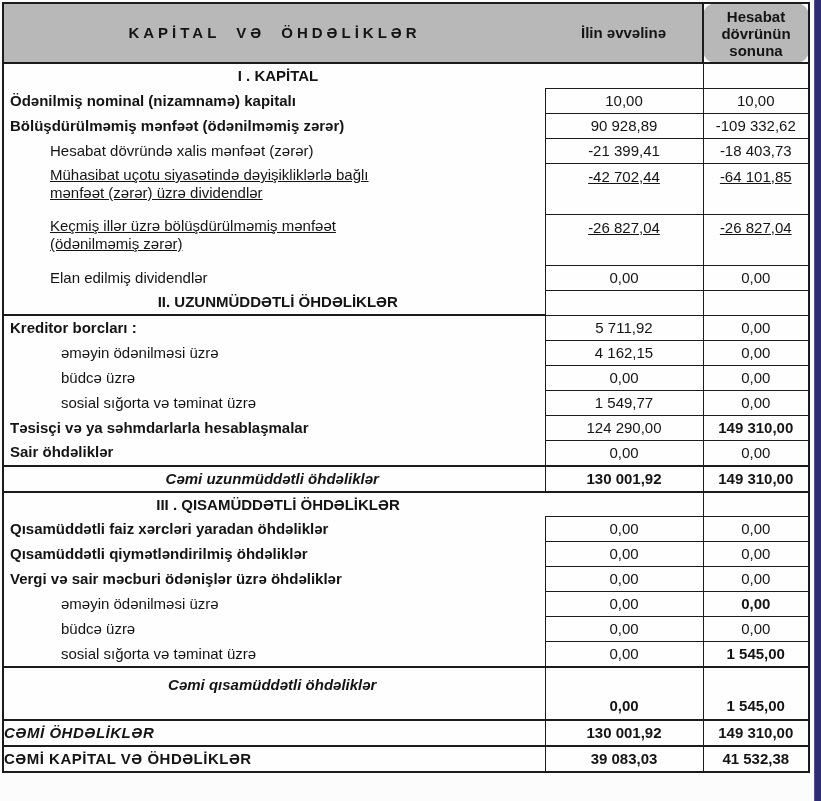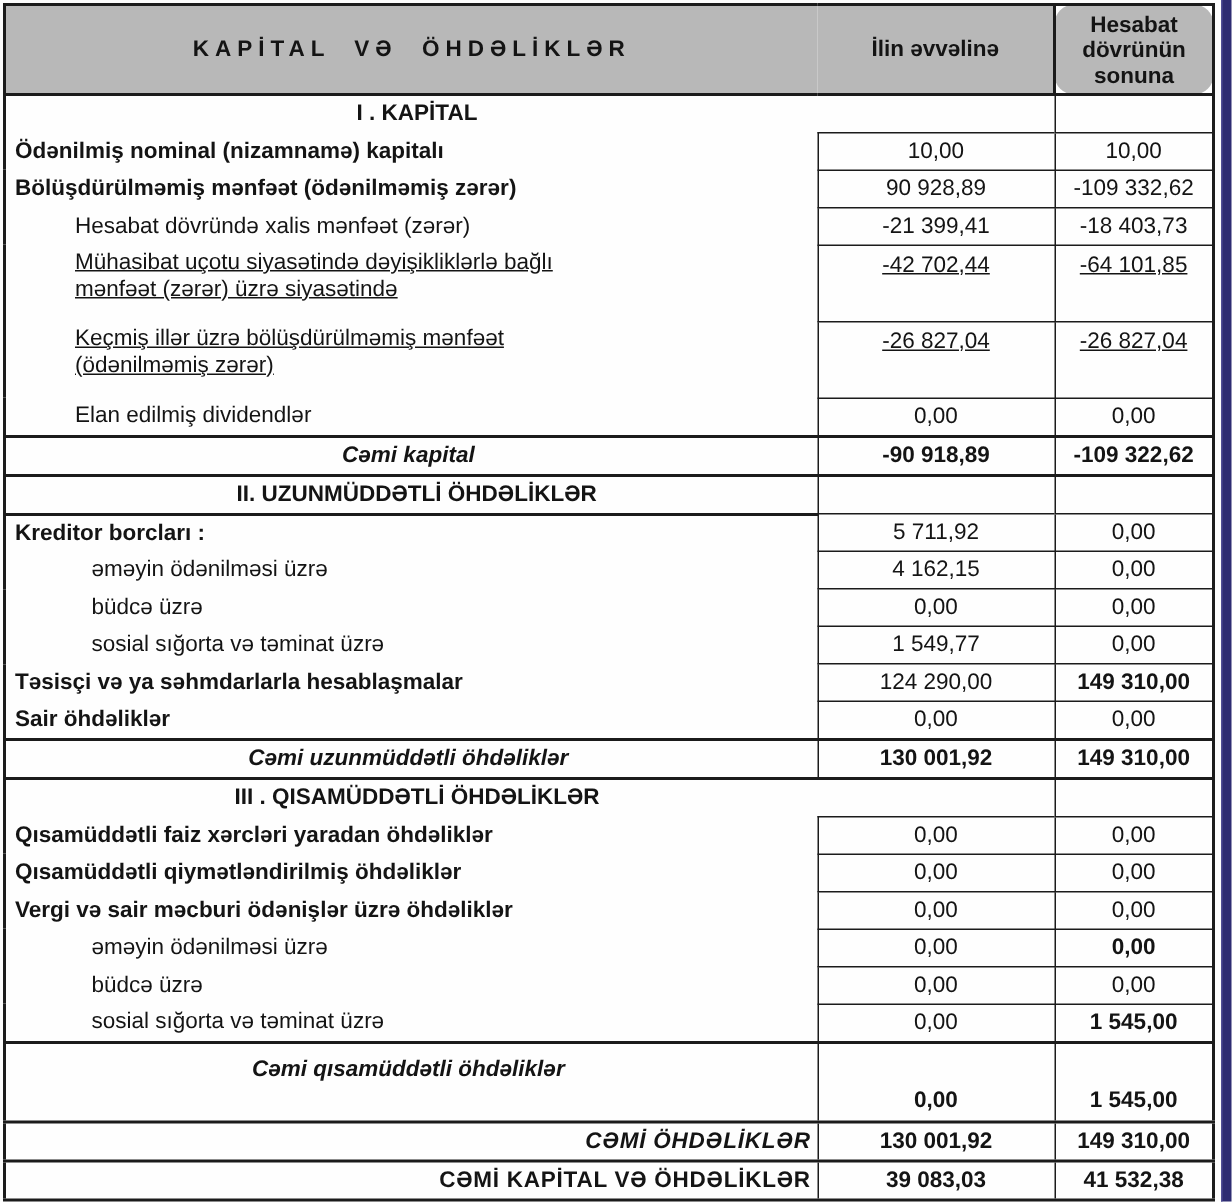--- a/index.html
+++ b/index.html
@@ -51,21 +51,21 @@
   tr.r-section td.lbl{text-align:center;font-weight:bold;padding-left:11px;}
   tr.r-section td.val{border-top:none;border-bottom:none;}
   tr.nold td.v1{border-left:none;}
   tr.fb td{border-bottom:2px solid var(--bd);}
   
   tr.r-total td, tr.r-grand td{
     border-top:2px solid var(--bd);
     border-bottom:2px solid var(--bd);
   }
   tr.r-total td.lbl{text-align:center;font-weight:bold;font-style:italic;padding-left:0;}
-  tr.r-grand td.lbl{text-align:right;font-weight:bold;padding-left:0;letter-spacing:0.5px;}
+  tr.r-grand td.lbl{text-align:left;font-weight:bold;padding-left:0;letter-spacing:0.5px;}
   tr.r-grand.it td.lbl{font-style:italic;}
   
   tr.tl td{vertical-align:top;text-decoration:underline;}
   tr.tl td.lbl{padding-bottom:12px;}
   tr.tl td.val{padding-top:4px;}
   
   tr.tall td{height:40px;}
   tr.tall td.lbl{vertical-align:top;padding-top:8px;}
   tr.tall td.val{vertical-align:bottom;padding-bottom:4px;}
   tr.plain td{height:17px;}
@@ -104,43 +104,38 @@
           <td class="val v2">-109 332,62</td>
         </tr>
         <tr class="r-item plain">
           <td class="lbl ind1">Hesabat dövründə xalis mənfəət (zərər)</td>
           <td class="val v1">-21 399,41</td>
           <td class="val v2">-18 403,73</td>
         </tr>
         <tr class="r-item tl">
           <td class="lbl ind1">
             <div>Mühasibat uçotu siyasətində dəyişikliklərlə bağlı</div>
-            <div>mənfəət (zərər) üzrə siyasətində</div>
+            <div>mənfəət (zərər) üzrə dividendlər</div>
           </td>
           <td class="val v1">-42 702,44</td>
           <td class="val v2">-64 101,85</td>
         </tr>
         <tr class="r-item tl">
           <td class="lbl ind1">
             <div>Keçmiş illər üzrə bölüşdürülməmiş mənfəət</div>
             <div>(ödənilməmiş zərər)</div>
           </td>
           <td class="val v1">-26 827,04</td>
           <td class="val v2">-26 827,04</td>
         </tr>
         <tr class="r-item plain">
           <td class="lbl ind1">Elan edilmiş dividendlər</td>
           <td class="val v1">0,00</td>
           <td class="val v2">0,00</td>
         </tr>
-        <tr class="r-total">
-          <td class="lbl">Cəmi kapital</td>
-          <td class="val v1 b">-90 918,89</td>
-          <td class="val v2 b">-109 322,62</td>
-        </tr>
         <tr class="r-section fb">
           <td class="lbl">II. UZUNMÜDDƏTLİ ÖHDƏLİKLƏR</td>
           <td class="val v1"></td>
           <td class="val v2"></td>
         </tr>
         <tr class="r-item plain">
           <td class="lbl b">Kreditor borcları :</td>
           <td class="val v1">5 711,92</td>
           <td class="val v2">0,00</td>
         </tr>

